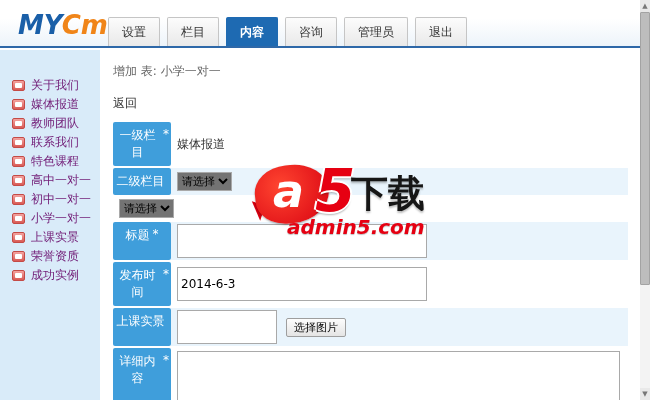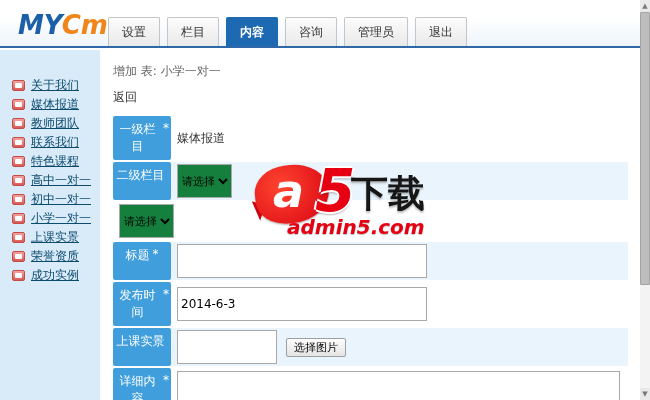--- a/index.html
+++ b/index.html
@@ -26,36 +26,36 @@
   .sb-thumb { position:absolute; left:0; top:12px; width:10px; height:273px; background:#bdbdbd;
               border:1px solid #a3a3a3; border-radius:1px; }
 
   
   .sidebar { position:absolute; left:0; top:50px; width:100px; height:350px; background:#d9ebf9; padding-top:26px; }
   .side-item { display:flex; align-items:center; height:19px; padding-left:12px; cursor:pointer; }
   .side-icon { width:13px; height:11px; margin-right:6px; background:linear-gradient(#f3a3a0,#d95a55);
                border:1px solid #c44a46; border-radius:2px; position:relative; flex:none; }
   .side-icon::after { content:""; position:absolute; left:2px; top:2px; right:2px; bottom:2px;
                       background:#fff; border-radius:1px; }
-  .side-label { font-size:12px; color:#0c4a6e; white-space:nowrap;text-decoration:underline; }
+  .side-label { font-size:12px; color:#701a75; white-space:nowrap; }
 
   
   .main { position:absolute; left:113px; top:50px; width:515px; }
   .breadcrumb { font-size:12px; color:#666; margin:13px 0 0 0; }
-  .back-link { display:inline-block; font-size:12px; color:#333; margin:9px 0 10px 0; text-decoration:none; cursor:pointer; }
+  .back-link { display:inline-block; font-size:12px; color:#333; margin:15px 0 10px 0; text-decoration:none; cursor:pointer; }
 
   .form-table { width:515px; }
   .frow { display:flex; margin-bottom:2px; }
   .flabel { width:58px; flex:none; background:#3f9edb; color:#fff; font-size:12px; text-align:center;
             padding:5px 2px; border-radius:2px; display:flex; align-items:flex-start; justify-content:center; gap:3px; }
   .fvalue { flex:1; padding:2px 4px 2px 6px; display:flex; align-items:center; font-size:12px; color:#333; }
   .row-alt .fvalue { background:#e9f4fc; }
   .frow input[type=text] { height:34px; width:250px; border:1px solid #a9a9a9; font-size:12px; padding:0 3px;
                            font-family:"DejaVu Sans","Liberation Sans",sans-serif; background:#fff; }
-  .frow select { height:34px; font-size:11px; border:1px solid #a9a9a9; background:#15803d;
+  .frow select { height:19px; font-size:11px; border:1px solid #a9a9a9; background:#737373;
                  font-family:"DejaVu Sans","Liberation Sans",sans-serif; }
   .input-short { width:100px !important; }
   .pick-btn { margin-left:9px; font-size:11px; padding:1px 7px; background:linear-gradient(#fdfdfd,#e4e4e4);
               border:1px solid #9e9e9e; border-radius:2px; cursor:pointer; white-space:nowrap; }
   .row-tall { height:160px; }
   .row-tall .flabel { height:auto; }
   .row-tall .fvalue { align-items:flex-start; padding-top:3px; }
   .frow textarea { width:443px; height:170px; border:1px solid #a9a9a9; resize:none; background:#fff;
                    font-family:"DejaVu Sans","Liberation Sans",sans-serif; font-size:12px; }
 

